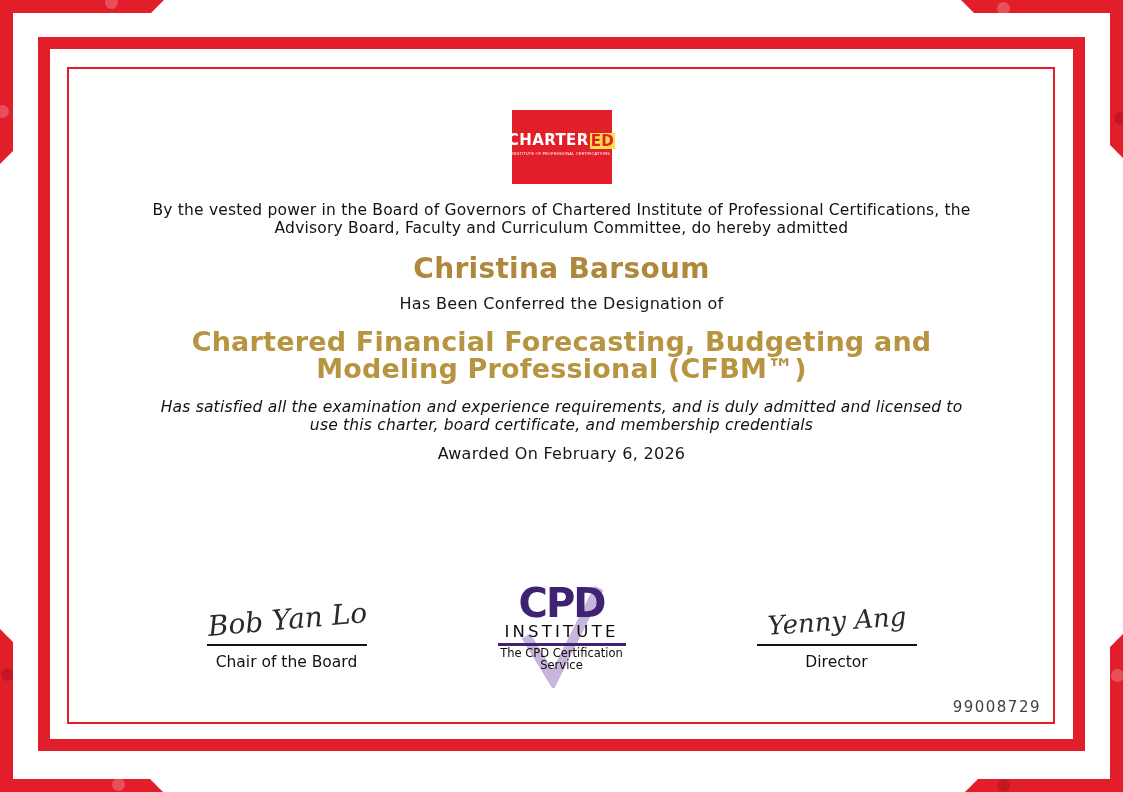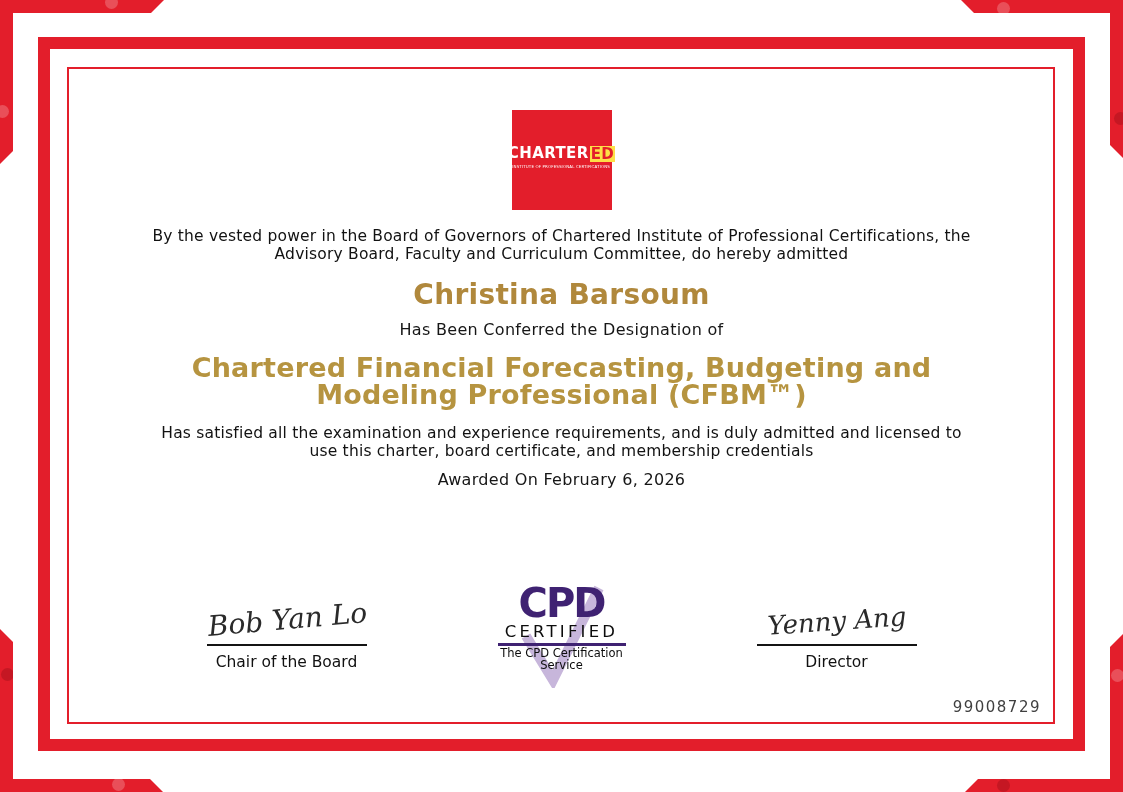--- a/index.html
+++ b/index.html
@@ -28,31 +28,31 @@
   .bl-h{left:0;bottom:0;width:163px;height:13px;clip-path:polygon(0 0,calc(100% - 13px) 0,100% 100%,0 100%);}
   .br-v{right:0;bottom:0;width:13px;height:158px;clip-path:polygon(0 13px,100% 0,100% 100%,0 100%);}
   .br-h{right:0;bottom:0;width:158px;height:13px;clip-path:polygon(13px 0,100% 0,100% 100%,0 100%);}
   .dot{position:absolute;width:13px;height:13px;border-radius:50%;}
   .dot.light{background:rgba(255,255,255,0.22);}
   .dot.dark{background:rgba(90,0,10,0.22);}
 
   
   .content{position:absolute;left:70px;top:70px;right:70px;bottom:70px;text-align:center;}
 
-  .logo{width:100px;height:100px;background:var(--red);margin:40px auto 0;display:flex;flex-direction:column;align-items:center;justify-content:center;}
+  .logo{width:100px;height:74px;background:var(--red);margin:40px auto 0;display:flex;flex-direction:column;align-items:center;justify-content:center;}
   .logo-brand{display:flex;align-items:center;color:#fff;font-weight:bold;font-size:15px;letter-spacing:.4px;line-height:1;}
   .logo-brand .ed{background:#fde047;color:var(--red);padding:1px 1px 0 1px;margin-left:1px;}
   .logo-sub{color:#fff;font-size:10px;white-space:nowrap;transform:scale(0.40);transform-origin:center top;margin-top:2px;letter-spacing:.3px;}
 
   .para{font-size:15.5px;line-height:1.17;letter-spacing:.2px;margin:0 auto;max-width:820px;color:#121212;}
   .intro{margin-top:17px;}
   .recipient{margin-top:15px;font-size:28px;font-weight:bold;color:var(--gold-name);letter-spacing:.3px;}
   .conferred{margin-top:9px;font-size:16px;letter-spacing:.3px;}
   .designation{margin:15px auto 0;max-width:770px;font-size:27px;line-height:1.0;font-weight:bold;color:var(--gold-title);letter-spacing:.2px;}
-  .clause2{margin-top:16px;}
+  .clause2{margin-top:16px;font-style:italic;}
   .awarded{margin-top:9px;font-size:16px;letter-spacing:.3px;}
   .clause3{margin-top:15px;}
 
   
   .sig-row{position:absolute;left:0;right:0;top:514px;display:flex;justify-content:center;gap:80px;align-items:flex-start;}
   .sig-col{width:220px;display:flex;flex-direction:column;align-items:center;}
   .sig-name{height:58px;display:flex;align-items:flex-end;justify-content:center;font-family:"DejaVu Serif",serif;font-style:italic;font-size:28px;color:#2a2a2a;transform:rotate(-5deg);padding-bottom:6px;}
   .sig-name.right{font-size:26px;transform:rotate(-4deg);}
   .sig-rule{width:160px;border-top:2px solid #141414;margin-top:2px;padding-top:7px;}
   .sig-title{font-size:15.5px;color:#111;}
@@ -131,21 +131,21 @@
           <div class="sig-title">Chair of the Board</div>
         </div>
       </div>
 
       <div class="cpd-col">
         <div class="cpd-badge">
           <svg class="cpd-check" width="130" height="104" viewBox="0 0 130 104">
             <path d="M30 52 L57 96 L103 4" fill="none" stroke="#C7B6DB" stroke-width="10" stroke-linejoin="miter"></path>
           </svg>
           <div class="cpd-acronym">CPD</div>
-          <div class="cpd-certified">CERTIFIED</div>
+          <div class="cpd-certified">INSTITUTE</div>
           <div class="cpd-rule"></div>
           <div class="cpd-service">The CPD Certification</div>
           <div class="cpd-service">Service</div>
         </div>
       </div>
 
       <div class="sig-col">
         <div class="sig-name right">Yenny Ang</div>
         <div class="sig-rule">
           <div class="sig-title">Director</div>

